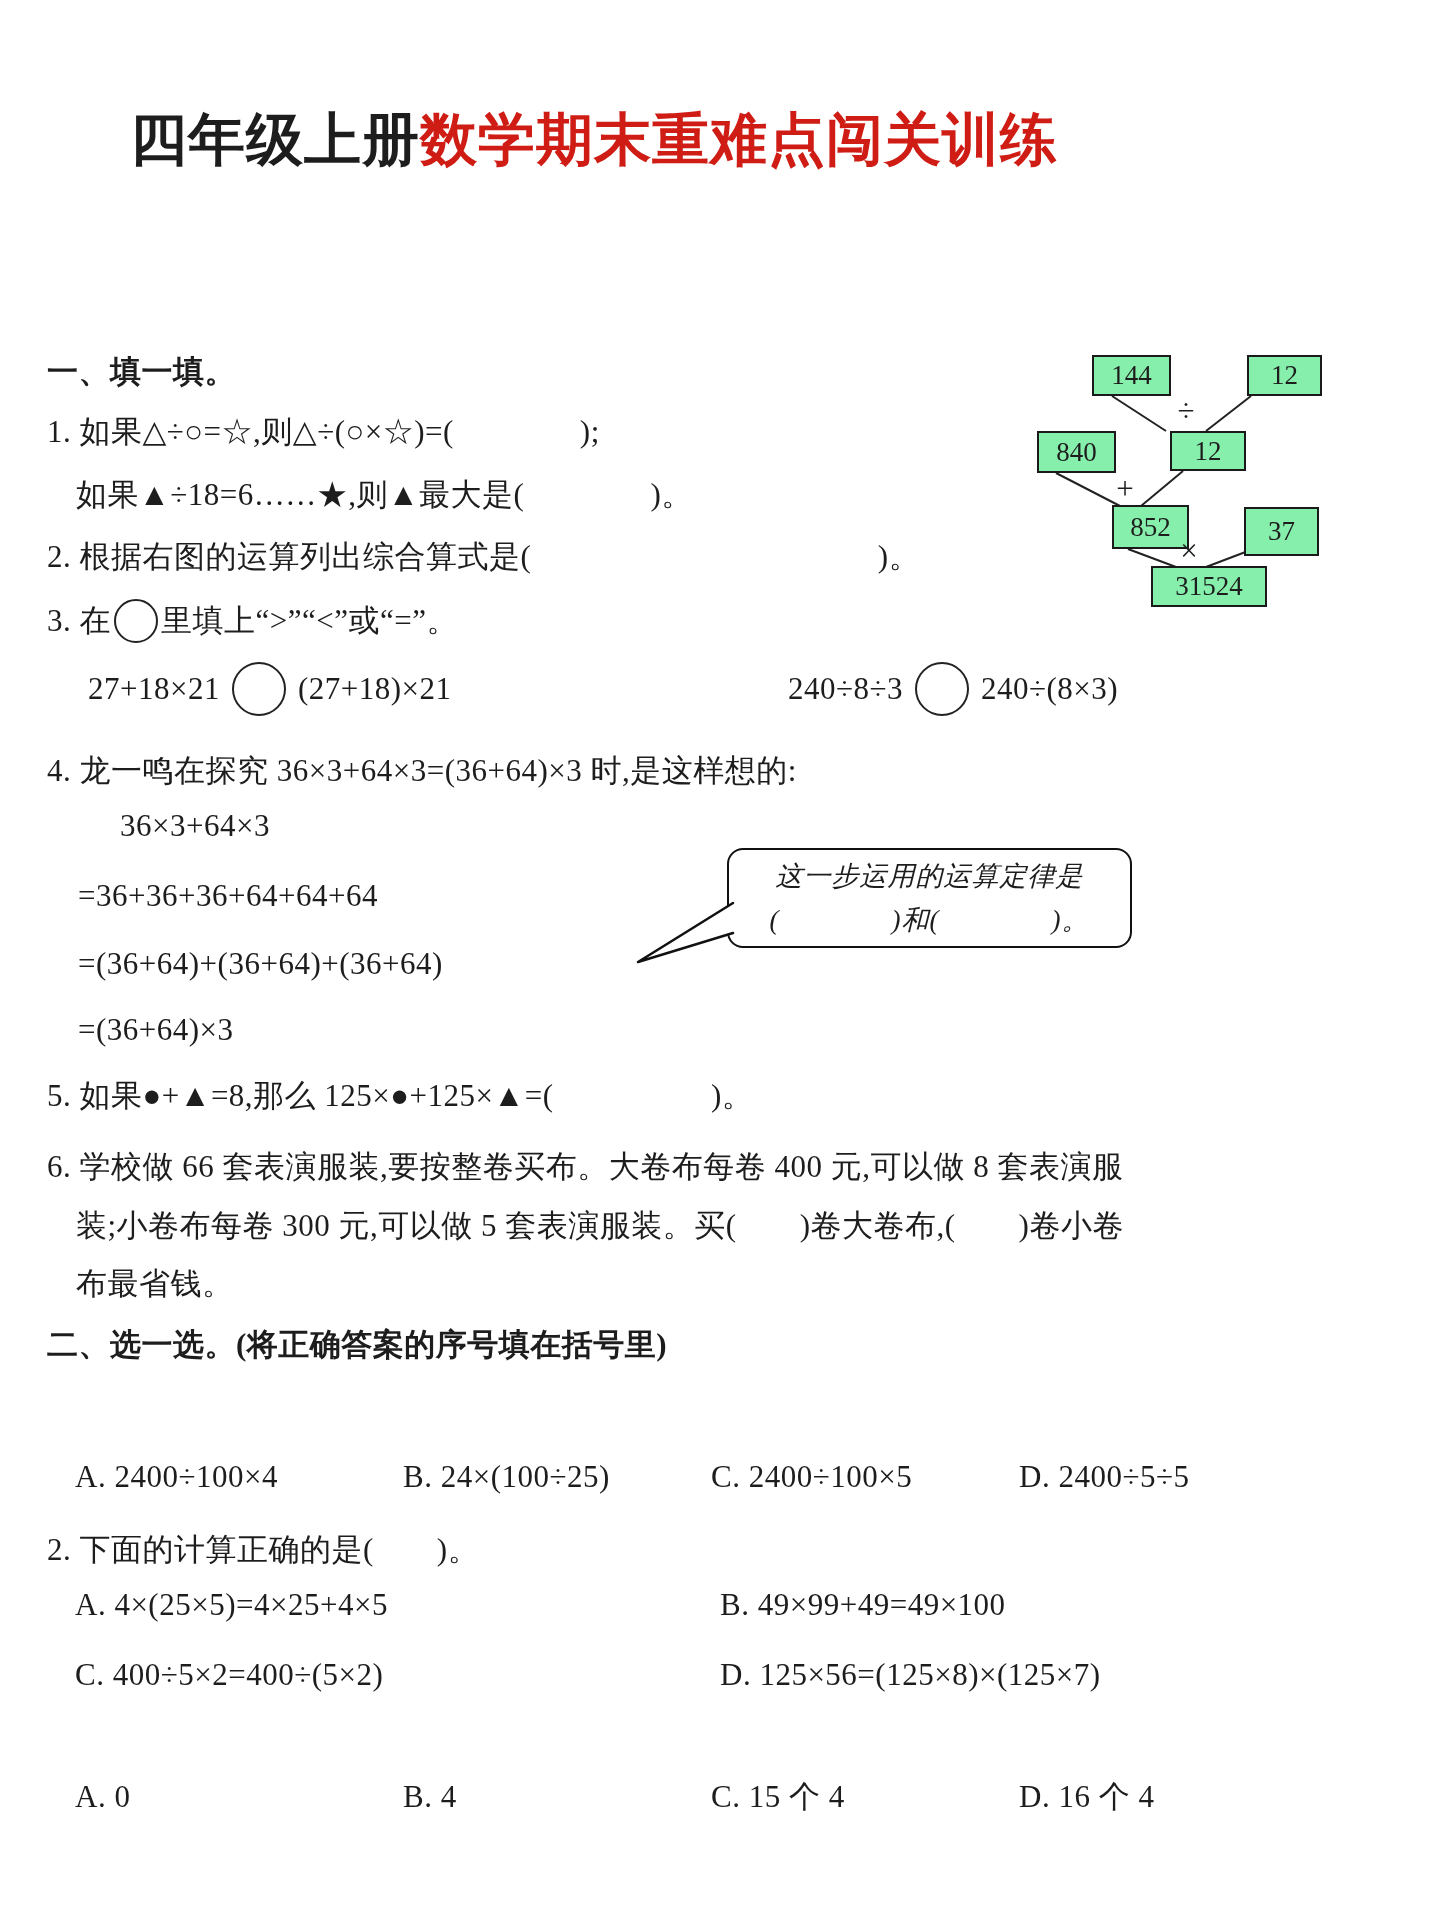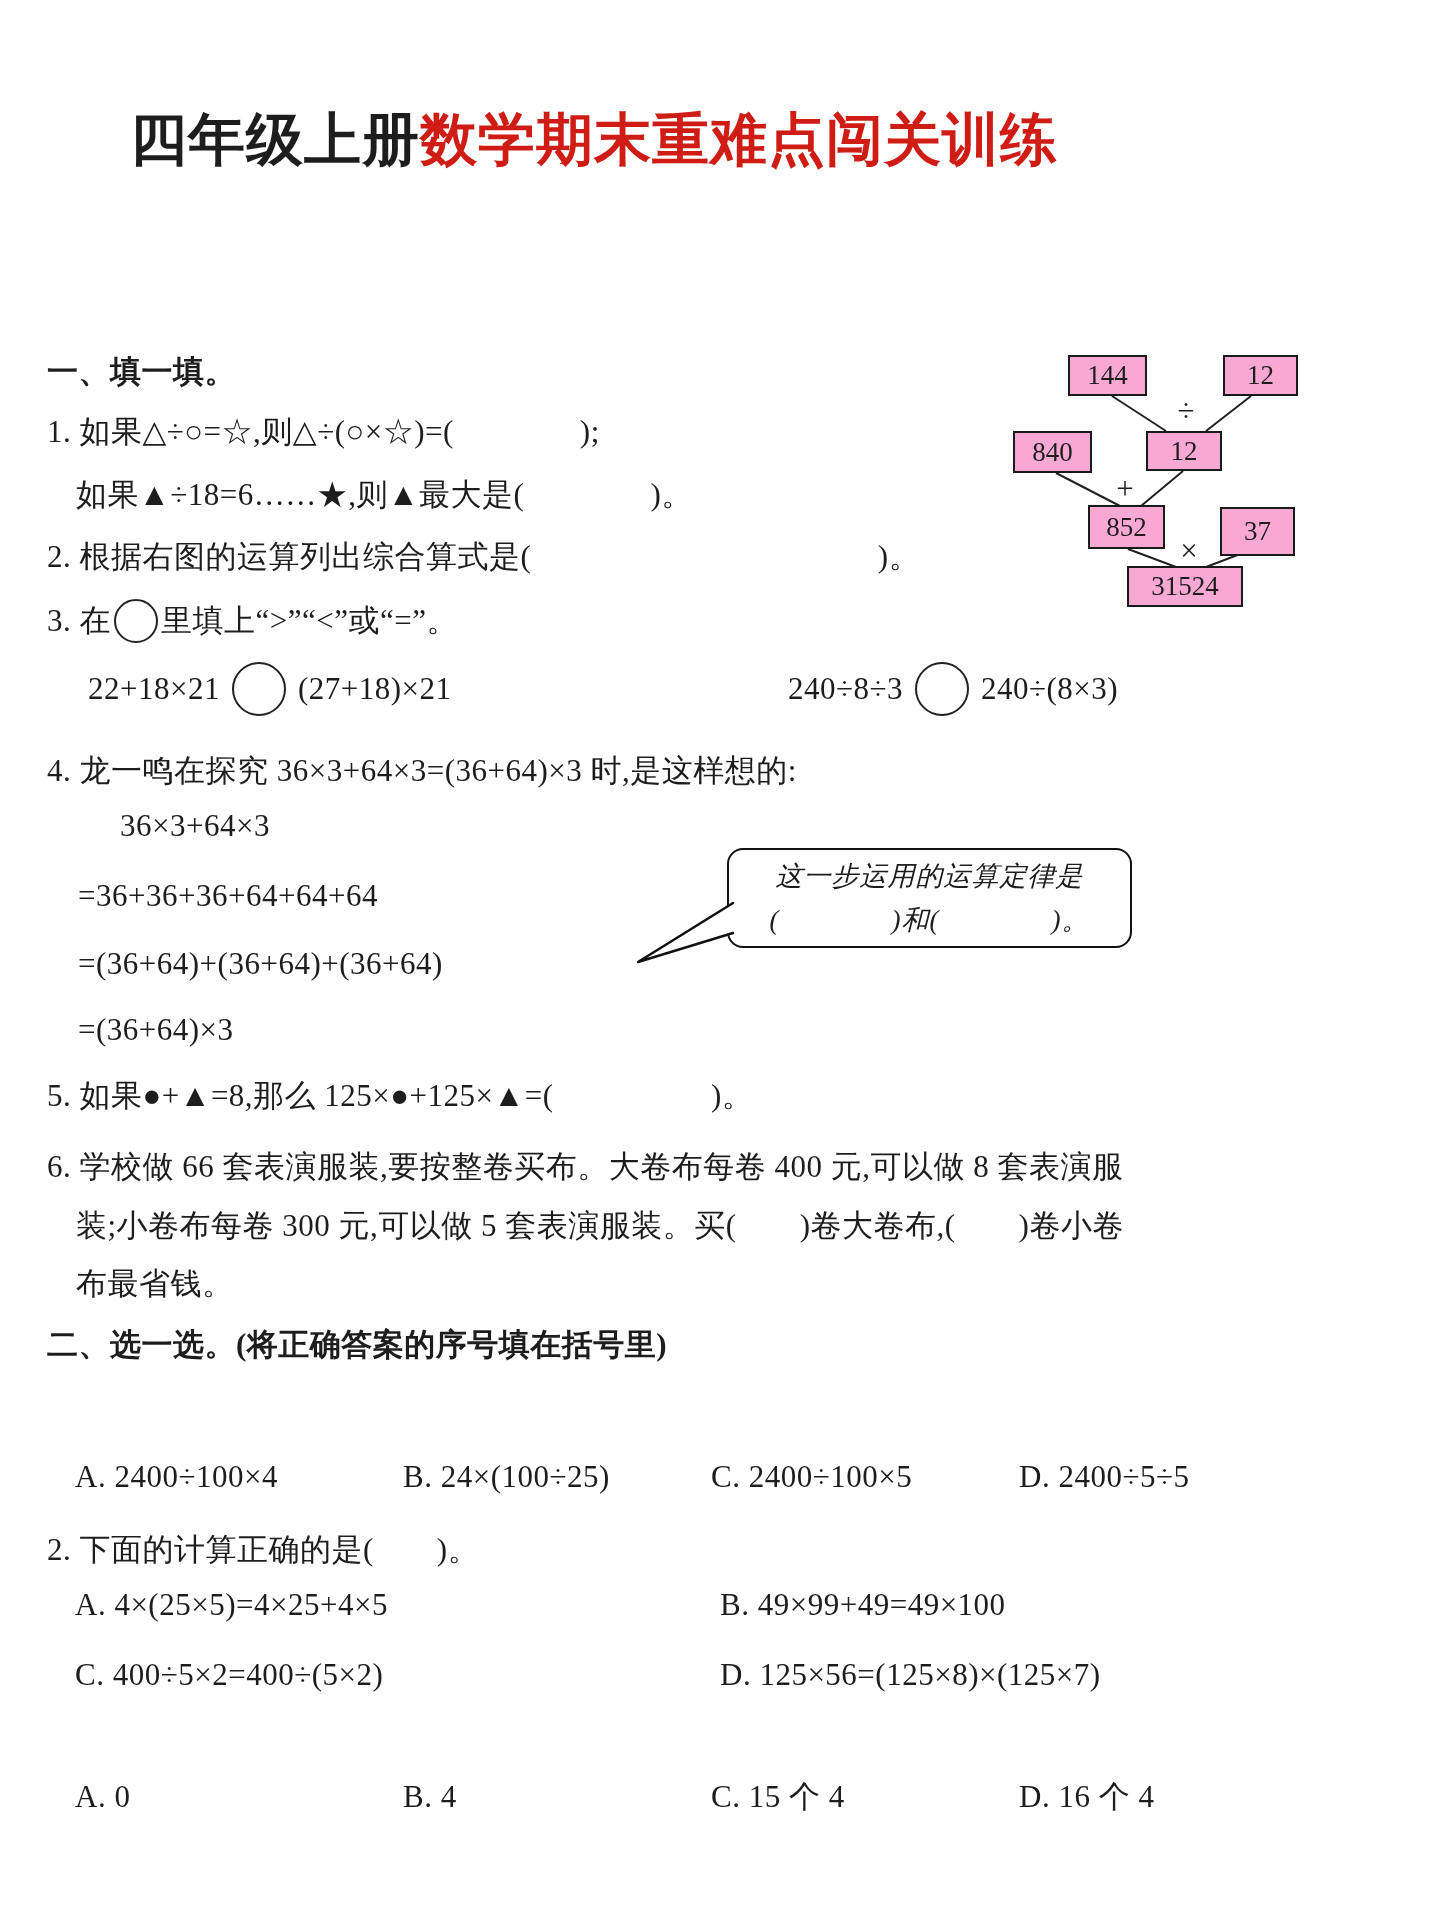--- a/index.html
+++ b/index.html
@@ -19,22 +19,22 @@
   .circle{
     display:inline-block;box-sizing:border-box;border:2.5px solid #222;border-radius:50%;
     background:#fff;flex:0 0 auto;
   }
   .circle.sm{width:44px;height:44px;margin:0 3px;}
   .circle.lg{width:54px;height:54px;margin:0 12px;}
   
   .diagram{position:absolute;left:1000px;top:345px;width:310px;height:270px;}
   .dlines{position:absolute;left:0;top:0;width:310px;height:270px;}
   .dbox{
-    position:absolute;box-sizing:border-box;border:2px solid #1a1a1a;background:#f9a8d4;
-    display:flex;align-items:center;justify-content:center;font-size:27px;
+    position:absolute;box-sizing:border-box;border:2px solid #1a1a1a;background:#86efac;
+    display:flex;align-items:center;justify-content:center;font-size:27px;margin-left:24px;
   }
   .dop{position:absolute;font-size:31px;text-align:center;}
   
   .bubble{
     position:absolute;left:727px;top:848px;width:405px;height:100px;box-sizing:border-box;
     border:2.5px solid #111;border-radius:16px;background:#fff;z-index:2;
   }
   .bubble .bl{
     position:absolute;left:0;width:100%;text-align:center;font-size:27px;
     font-style:italic;letter-spacing:1px;white-space:nowrap;
@@ -59,21 +59,21 @@
 
   <div class="line" style="top:534px;left:47px;">2. 根据右图的运算列出综合算式是(           )。</div>
 
   <div class="line" style="top:598px;left:47px;">
     <span>3. 在</span>
     <span class="circle sm"></span>
     <span>里填上“&gt;”“&lt;”或“=”。</span>
   </div>
 
   <div class="line" style="top:662px;left:88px;">
-    <span>22+18×21</span>
+    <span>27+18×21</span>
     <span class="circle lg"></span>
     <span>(27+18)×21</span>
   </div>
   <div class="line" style="top:662px;left:788px;text-align:right;">
     <span>240÷8÷3</span>
     <span class="circle lg"></span>
     <span>240÷(8×3)</span>
   </div>
 
   <div class="line" style="top:748px;left:47px;">4. 龙一鸣在探究 36×3+64×3=(36+64)×3 时,是这样想的:</div>

